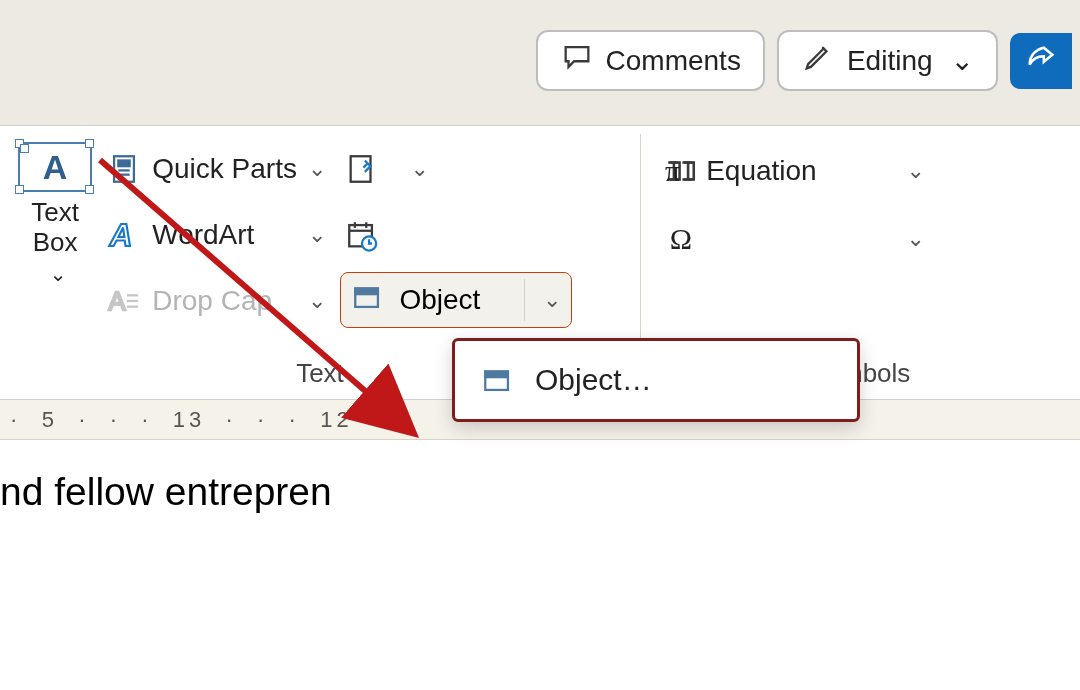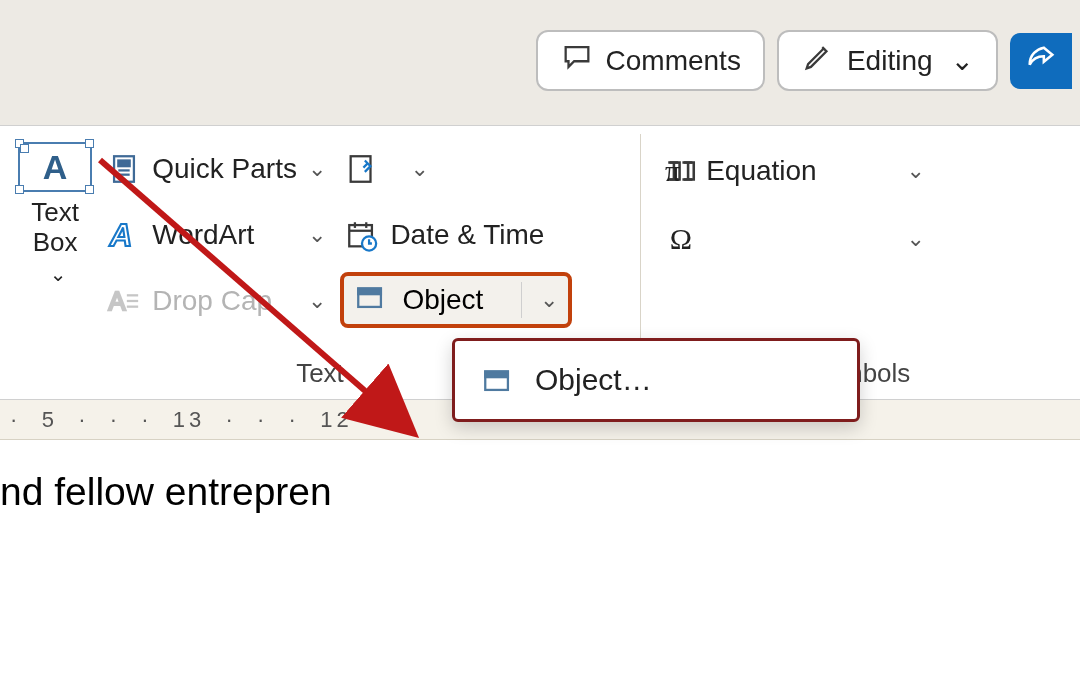--- a/index.html
+++ b/index.html
@@ -135,21 +135,21 @@
     height: 58px;
     padding: 2px 4px;
     cursor: pointer;
     border-radius: 6px;
   }
   .ribbtn.disabled { color: #b4b4b4; cursor: default; }
   .ribbtn .ic { width: 36px; display:flex; justify-content:center; }
   .ribbtn .chev { font-size:22px; color:#555; margin-left:auto; }
 
   .objectbtn {
-    border: 4px solid #c2410c;
+    border: 1px solid #c2410c;
     background: #f3f1ec;
     border-radius: 8px;
     height: 56px;
     width: 232px;
     display:flex; align-items:center;
     padding: 0 10px;
     gap: 14px;
     font-size: 28px;
     cursor: pointer;
     position: relative;
@@ -339,21 +339,20 @@
             <span class="ic">
               <svg class="icn" viewBox="0 0 24 24" fill="none" stroke="#3a3a3a" stroke-width="1.6">
                   <rect x="3" y="5" width="16" height="15"></rect>
                   <line x1="3" y1="9" x2="19" y2="9"></line>
                   <line x1="7" y1="3" x2="7" y2="7"></line>
                   <line x1="15" y1="3" x2="15" y2="7"></line>
                   <circle cx="17" cy="18" r="5" stroke="#1878c9" fill="#fff"></circle>
                   <path d="M17 15v3h2" stroke="#1878c9"></path>
                 </svg>
             </span>
-            <span>Date &amp; Time</span>
           </div>
           <div class="objectbtn">
             <span class="ic">
               <svg class="icn" viewBox="0 0 24 24" fill="none" stroke="#4f7aa0" stroke-width="1.6">
                   <rect x="3" y="6" width="16" height="13"></rect>
                   <rect x="3" y="6" width="16" height="4" fill="#4f7aa0"></rect>
                 </svg>
             </span>
             <span>Object</span>
             <span class="split"></span>

